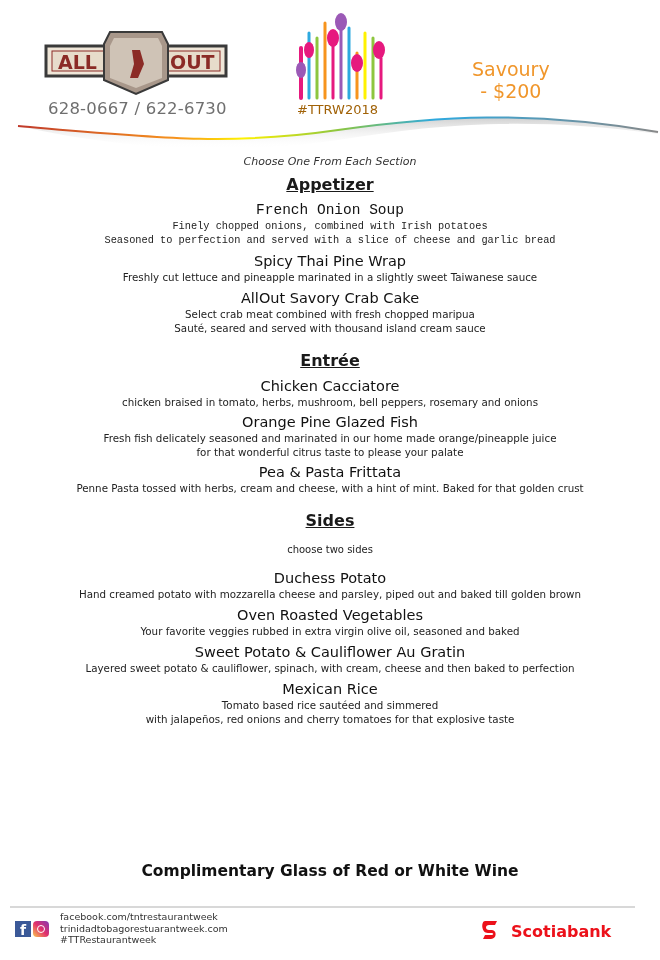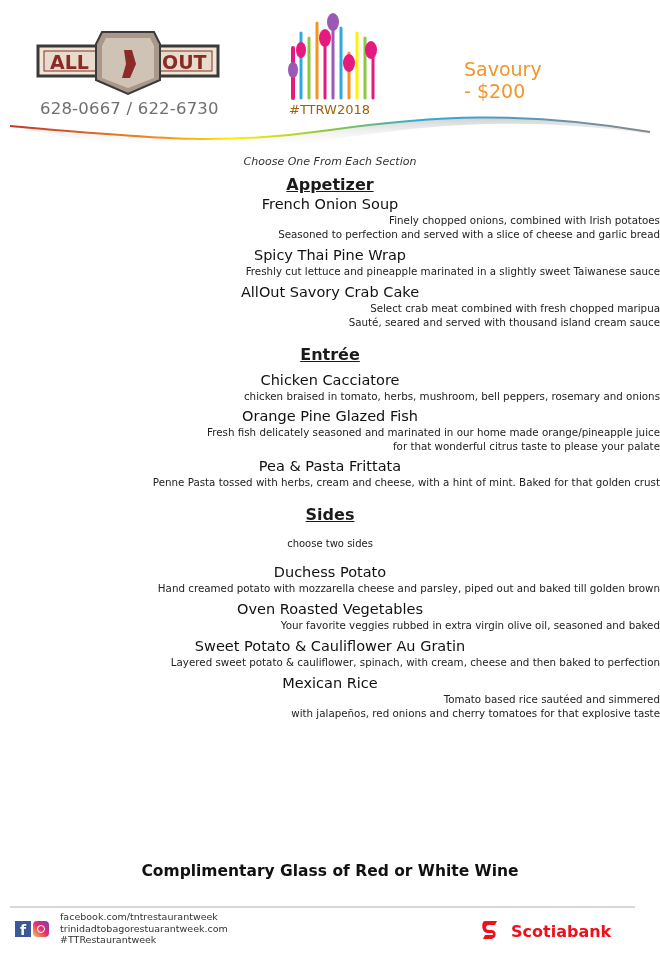--- a/index.html
+++ b/index.html
@@ -2,21 +2,21 @@
 <html><head>
   <meta charset="utf-8">
   <style>
     html, body { margin: 0; padding: 0; }
     body {
       width: 660px; height: 960px; background: #ffffff; overflow: hidden;
       position: relative;
       font-family: "DejaVu Sans", sans-serif;
       color: #1a1a1a;
     }
-    .header { position: absolute; left: 0; top: 0; width: 532px; height: 150px; }
+    .header { position: absolute; left: 8px; top: 0; width: 532px; height: 150px; text-align: center; }
     .logo-allout { position: absolute; left: 36px; top: 24px; width: 184px; height: 72px; }
     .phones {
       position: absolute; left: 40px; top: 99px; font-size: 16.5px; color: #6f6f6f;
       font-family: "DejaVu Sans", sans-serif; letter-spacing: 0.2px;
     }
     .ttrw-logo { position: absolute; left: 285px; top: 8px; width: 95px; height: 92px; }
     .ttrw-tag {
       position: absolute; left: 289px; top: 102px; font-size: 13px; color: #a16207;
       font-family: "DejaVu Sans", sans-serif;
     }
@@ -27,21 +27,21 @@
     .wave { position: absolute; left: 0; top: 110px; width: 660px; height: 50px; }
 
     .menu { position: absolute; left: 0; top: 155px; width: 660px; text-align: center; }
     .instruction { font-size: 11px; font-style: italic; color: #333; margin: 0; height: 14px; line-height: 14px; }
     .section-title {
       font-size: 16px; font-weight: bold; text-decoration: underline; color: #1a1a1a;
       margin: 0; line-height: 20px;
     }
     .section-sub { font-size: 10px; color: #222; line-height: 14px; margin: 12px; }
     .dish-name { font-size: 14.5px; color: #111; line-height: 18px; margin: 0; }
-    .dish-desc { font-size: 10.3px; color: #222; line-height: 14px; margin: 0; text-align: right; }
+    .dish-desc { font-size: 10.3px; color: #222; line-height: 14px; margin: 0; }
     .wine { position: absolute; left: 0; top: 862px; width: 660px; text-align: center; font-size: 15.5px; font-weight: bold; color: #111; }
 
     .footer-rule { position: absolute; left: 10px; top: 906px; width: 625px; height: 2px; background: #d8d8d8; }
     .social { position: absolute; left: 15px; top: 921px; display: flex; gap: 2px; }
     .fb { width: 16px; height: 16px; background: #3b5998; color: #fff; font-weight: bold; font-size: 14px; line-height: 18px; text-align: center; }
     .ig { width: 16px; height: 16px; border-radius: 4px; background: linear-gradient(45deg,#f9c74f,#e1306c,#833ab4); position: relative; }
     .ig::after { content:""; position:absolute; left:4px; top:4px; width:6px; height:6px; border:1.5px solid #fff; border-radius:50%; }
     .footer-links { position: absolute; left: 60px; top: 911px; font-size: 9.5px; color: #333; line-height: 11.5px; }
     .scotia { position: absolute; left: 481px; top: 919px; display: flex; align-items: center; gap: 12px; }
     .scotia-name { font-size: 16px; font-weight: bold; color: #ec111a; }
@@ -103,21 +103,21 @@
     <path d="M10 16 C 150 28, 220 36, 330 20 C 430 6, 520 0, 650 22 L 650 24 C 520 6, 430 14, 330 30 C 220 46, 120 40, 10 16 Z" fill="url(#sh)"></path>
     <path d="M10 16 C 150 28, 220 36, 330 20 C 430 6, 520 0, 650 22" fill="none" stroke="url(#rb)" stroke-width="2"></path>
   </svg>
 </div>
 
 <div class="menu">
   <p class="instruction">Choose One From Each Section</p>
 
   <div style="margin-top:6px;">
     <p class="section-title">Appetizer</p>
-    <div style="">
+    <div style="margin-top:6px;font-family:Liberation Mono, monospace;">
       <p class="dish-name">French Onion Soup</p>
       <p class="dish-desc">Finely chopped onions, combined with Irish potatoes</p>
       <p class="dish-desc">Seasoned to perfection and served with a slice of cheese and garlic bread</p>
     </div>
     <div style="margin-top:5px;">
       <p class="dish-name">Spicy Thai Pine Wrap</p>
       <p class="dish-desc">Freshly cut lettuce and pineapple marinated in a slightly sweet Taiwanese sauce</p>
     </div>
     <div style="margin-top:5px;">
       <p class="dish-name">AllOut Savory Crab Cake</p>

